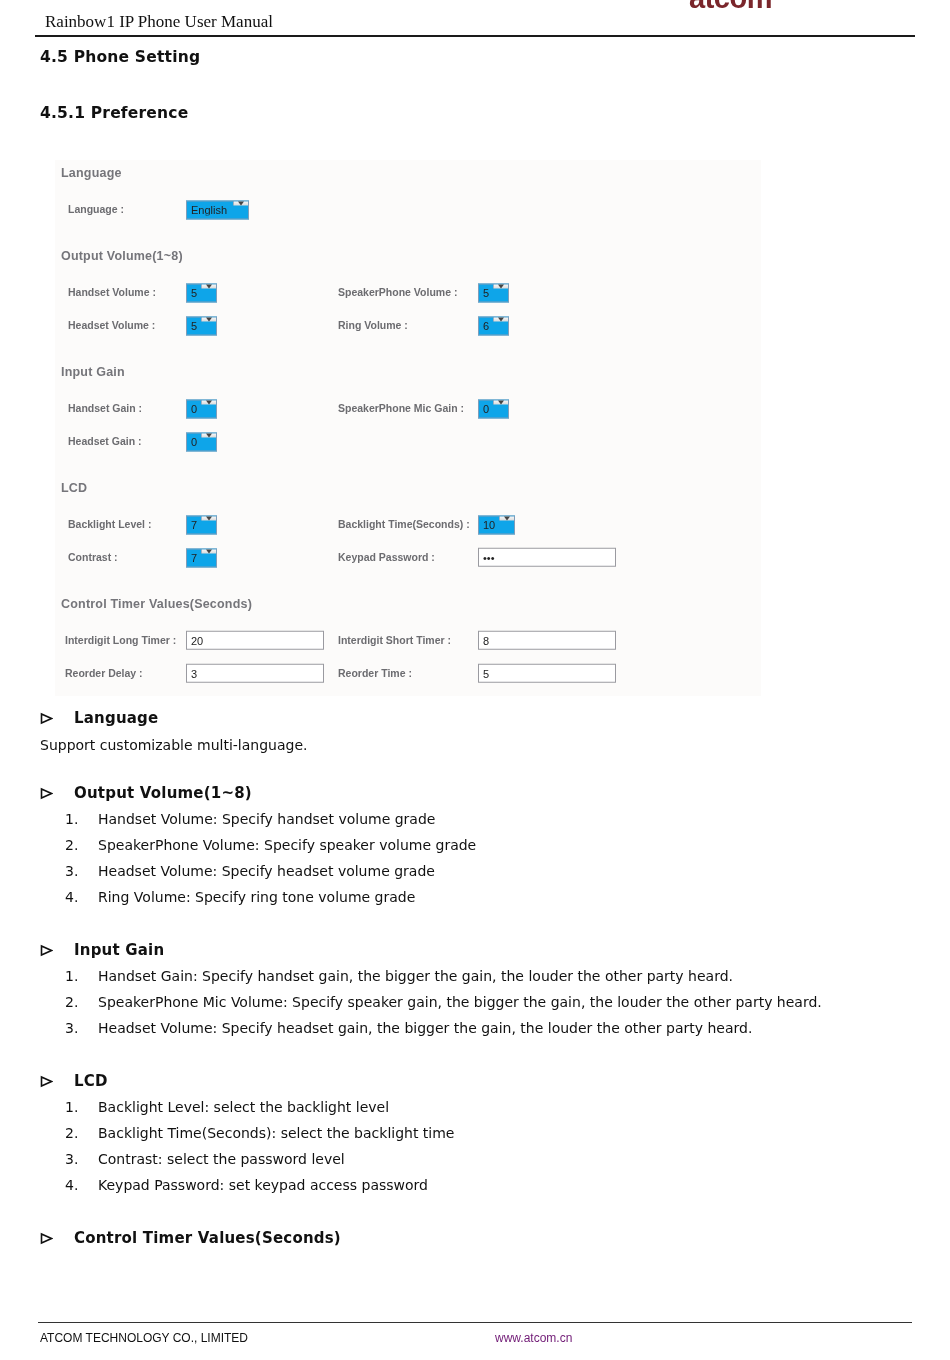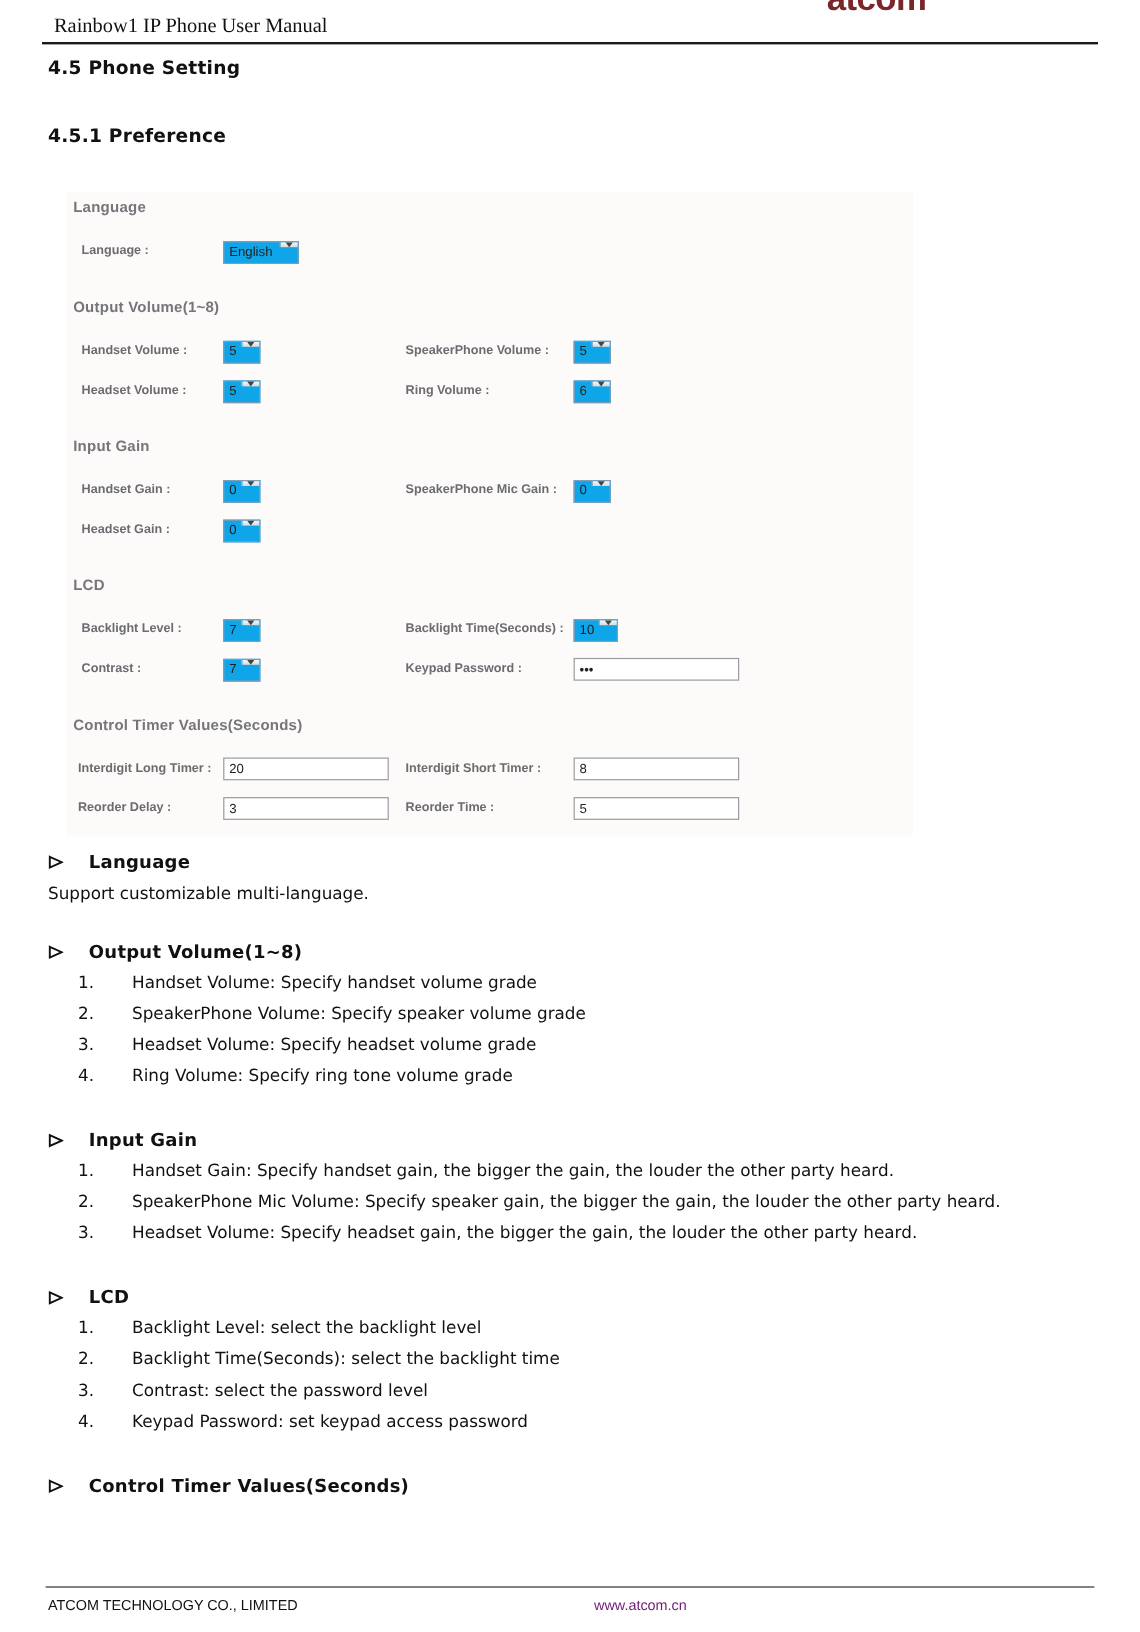--- a/index.html
+++ b/index.html
@@ -81,21 +81,21 @@
   .textblock { position:absolute; top:700px; left:40px; width:873px; }
   .bsec { margin-top:30px; }
   .bsec.first { margin-top:8px; }
   .bhead { display:flex; align-items:center; height:20px; }
   .arrow { width:13px; height:13px; margin-right:21px; flex-shrink:0; display:inline-flex; }
   .btitle { font-weight:bold; font-size:15px; color:#111; letter-spacing:0.2px; }
   .bpara { margin-top:9px; font-size:14px; color:#111; }
   .blist { margin-top:3px; }
   .li { display:flex; line-height:26px; margin-left:25px; font-size:14px; }
   .li-num { width:33px; flex-shrink:0; }
-  .li-text { flex:1; text-align:justify;margin-left:12px; }
+  .li-text { flex:1; text-align:justify; }
 
   
   .page-footer {
     position:absolute; left:38px; right:38px; bottom:10px;
     border-top:1px solid #333; padding-top:6px; height:28px;
     font-family:"Liberation Sans", sans-serif;
   }
   .f-company { position:absolute; left:2px; top:8px; font-size:12px; color:#111; }
   .f-site { position:absolute; left:457px; top:8px; font-size:12px; color:#701a75; }
   .f-page { position:absolute; right:0; top:7px; font-size:13px; color:#111;margin-top:36px; }

